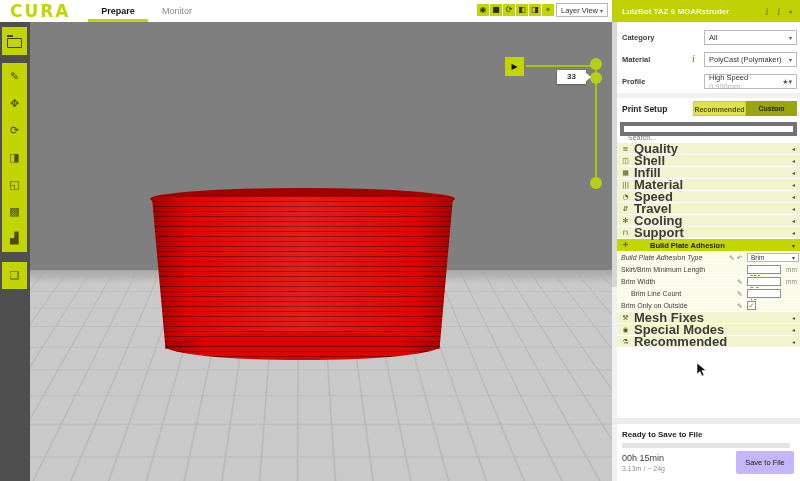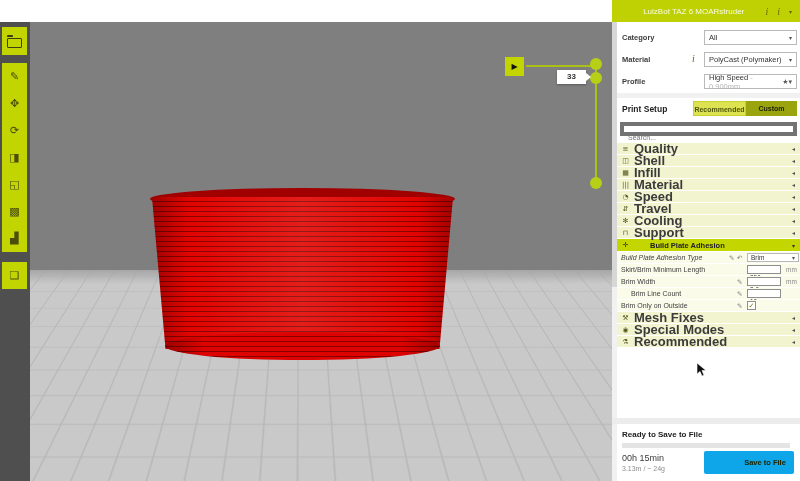--- a/index.html
+++ b/index.html
@@ -17,21 +17,21 @@
   #tab-monitor{left:152px;width:50px;text-align:center;color:#8a8a8a;}
   .vbtn{width:12px;height:12px;background:#c3d500;display:inline-block;margin-right:1px;
         text-align:center;line-height:12px;font-size:8px;color:#2e3206;vertical-align:top;}
   #layerview-combo{left:556px;top:3px;width:52px;height:14px;}
   .cbo{border:1px solid #b9b9b9;background:#fff;font-size:7.5px;color:#333;
        display:flex;align-items:center;justify-content:space-between;padding:0 4px;box-sizing:border-box;}
   .caret{font-size:6px;color:#555;}
   
   #machine-header{left:612px;top:0;width:188px;height:22px;background:#c0d103;display:flex;
                   align-items:center;z-index:20;}
-  #machine-header .mname{margin-left:10px;font-size:8px;font-weight:normal;color:#f8fbe0;flex:1;text-align:center;}
+  #machine-header .mname{margin-left:10px;font-size:8px;font-weight:bold;color:#f8fbe0;flex:1;}
   .info-i{font-family:"Liberation Serif",serif;font-style:italic;font-size:10px;color:#5f6b00;margin-right:9px;}
   #machine-header .caret{color:#5f6b00;margin-right:8px;}
   
   #viewport{left:0;top:22px;width:612px;height:459px;background:#7f7f7f;overflow:hidden;z-index:1;}
   #floor{left:-300px;top:248px;width:1200px;height:700px;background-color:#c9c9c9;
          background-image:
            linear-gradient(180deg,#a6a6a6 0,rgba(201,201,201,0) 22px),
            repeating-linear-gradient(90deg,#b7b7b7 0,#b7b7b7 1px,transparent 1px,transparent 23px),
            repeating-linear-gradient(0deg,#bdbdbd 0,#bdbdbd 1px,transparent 1px,transparent 23px);
          transform:perspective(420px) rotateX(52deg);transform-origin:50% 0;}
@@ -116,29 +116,46 @@
   .unit{position:absolute;left:169px;top:2px;font-size:6.5px;color:#8a8a8a;}
   .selbox{position:absolute;left:130px;top:1px;width:52px;height:9px;font-size:6.5px;padding:0 3px;}
   .checkbox{position:absolute;left:130px;top:1px;width:9px;height:9px;border:1px solid #8f8f8f;
           background:#fff;text-align:center;line-height:9px;font-size:7px;color:#6d8a00;box-sizing:border-box;}
   
   #footer-gap{left:0;top:396px;width:188px;height:6px;background:#ececec;}
   #status-text{left:10px;top:408px;font-size:8px;font-weight:bold;color:#222;}
   #progress{left:10px;top:421px;width:168px;height:5px;background:#e4e4e4;}
   #time-text{left:10px;top:431px;font-size:9px;color:#3a3a3a;}
   #usage-text{left:10px;top:443px;font-size:7px;color:#8d8d8d;}
-  #save-btn{right:6px;top:429px;width:58px;height:23px;background:#0ea5e9;border-radius:2px;
-            text-align:center;line-height:23px;font-size:7.5px;font-weight:bold;color:#202600;padding-left:32px;}
+  #save-btn{right:6px;top:429px;width:58px;height:23px;background:#c4b5fd;border-radius:2px;
+            text-align:center;line-height:23px;font-size:7.5px;font-weight:normal;color:#202600;}
   #cursor{left:697px;top:363px;z-index:50;}
 </style>
 </head>
 <body>
 
 <div id="app">
 
+  <div id="topbar" class="abs">
+    <div id="logo" class="abs">CURA</div>
+    <div id="tab-prepare" class="abs tab">
+      <span>Prepare</span>
+      <span class="underline"></span>
+    </div>
+    <div id="tab-monitor" class="abs tab">
+      <span>Monitor</span>
+    </div>
+    <div class="abs" style="left:477px;top:4px;">
+      <span class="vbtn ico">◉</span><span class="vbtn ico">■</span><span class="vbtn ico">⟳</span><span class="vbtn ico">◧</span><span class="vbtn ico">◨</span><span class="vbtn ico">⌖</span>
+    </div>
+    <div id="layerview-combo" class="abs cbo">
+      <span>Layer View</span>
+      <span class="caret ico">▾</span>
+    </div>
+  </div>
 
   <div id="machine-header" class="abs">
     <span class="mname">LulzBot TAZ 6 MOARstruder</span>
     <span class="info-i">i</span>
     <span class="info-i">i</span>
     <span class="caret ico">▾</span>
   </div>
 
   <div id="viewport" class="abs">
     <div id="floor" class="abs"></div>

